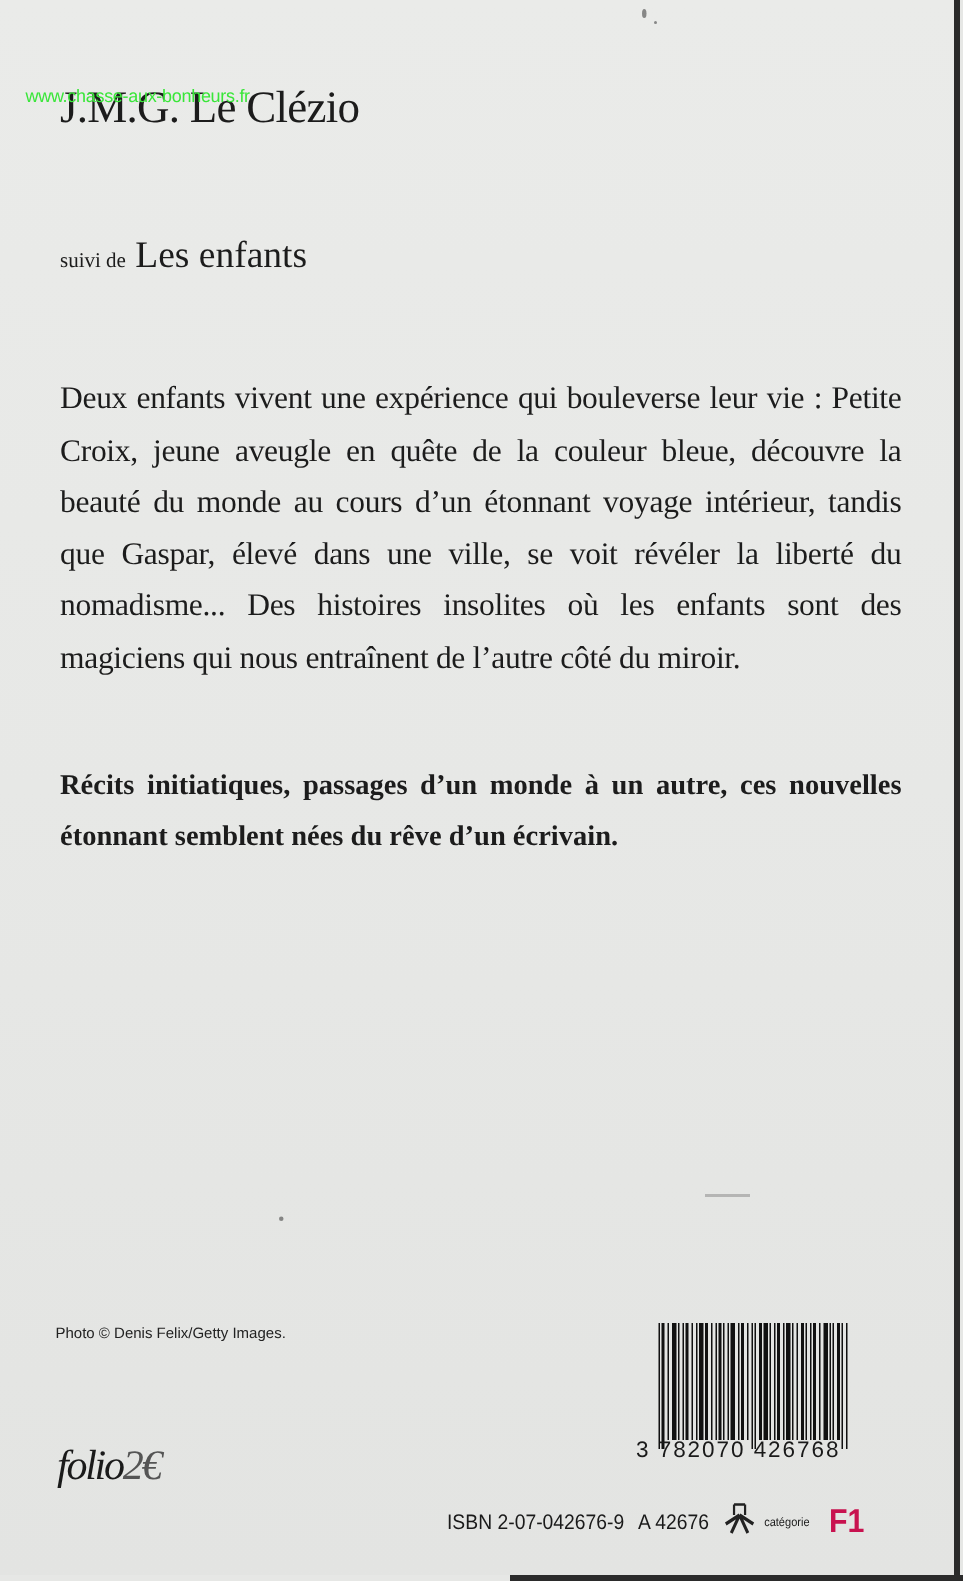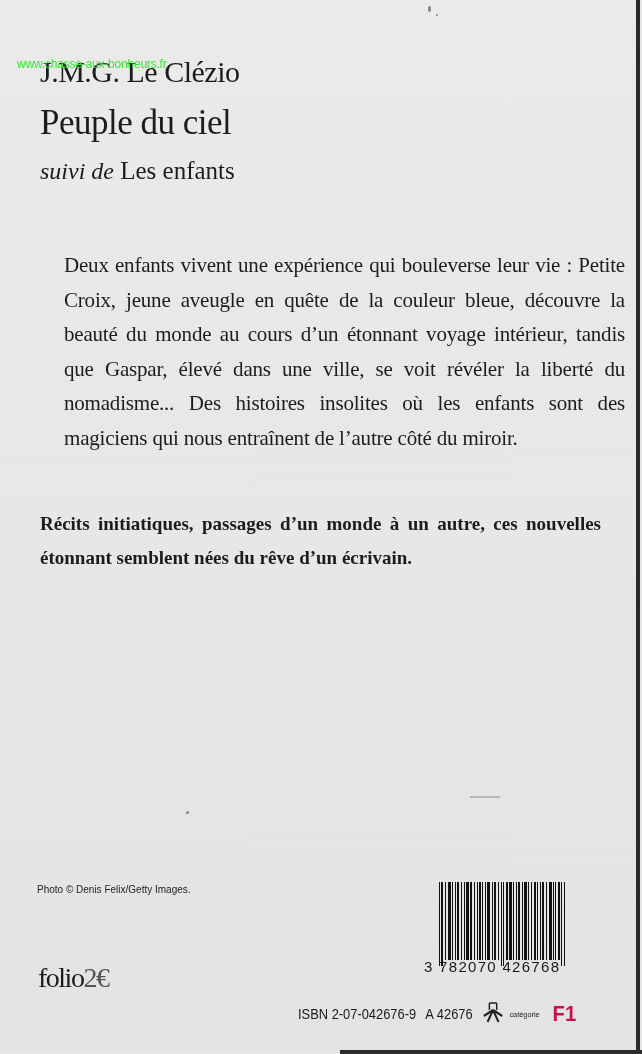--- a/index.html
+++ b/index.html
@@ -18,26 +18,25 @@
     position:absolute; left:340px; right:0; bottom:0; height:4px; background:#2b2b2b;
   }
   .watermark {
     position:absolute; left:17px; top:57px;
     font-family:Liberation Sans, sans-serif;
     font-size:12px; color:#39e639; letter-spacing:-0.2px; z-index:2;text-align:right;
   }
   .author { position:absolute; left:40px; top:52px; font-size:30px; letter-spacing:-0.5px; line-height:40px; }
   .title { position:absolute; left:40px; top:103px; font-size:35px; letter-spacing:-0.5px; line-height:40px; }
   .subtitle { position:absolute; left:40px; top:155px; font-size:25px; line-height:32px; }
-  .subtitle .suivi { font-style:italic; font-size:24px; }
+  .subtitle .suivi { font-size:14px; }
   .blurb {
     position:absolute; left:40px; top:227px; width:561px;
     font-size:21px; line-height:34.5px; text-align:justify; text-align-last:left;
     letter-spacing:-0.2px;
-    margin-left:24px;
   }
   .tagline {
     position:absolute; left:40px; top:488px; width:561px;
     font-size:19px; line-height:34px; font-weight:bold; text-align:justify; text-align-last:left;
   }
   .note {
     position:absolute; left:37px; top:816px; width:564px;
     font-size:16px; line-height:20px; text-align:justify; text-align-last:left;
   }
   .note i { font-style:italic; }
@@ -47,40 +46,39 @@
   }
   .barcode {
     position:absolute; left:439px; top:882px; width:164px; height:78px;
     display:flex; align-items:stretch;
   }
   .barcode span { display:block; background:#111; margin-right:1px; }
   .ean {
     position:absolute; left:424px; top:958px; width:190px;
     font-family:"Liberation Sans", "DejaVu Sans", sans-serif; font-size:15px; letter-spacing:1.3px; color:#1a1a1a;
   }
-  .logo { position:absolute; left:38px; top:962px; font-size:28px; letter-spacing:-1.5px; color:#1a1a1a; }
+  .logo { position:absolute; left:38px; top:962px; font-size:28px; letter-spacing:-1.5px; color:#1a1a1a;font-style:italic; }
   .logo .price { color:#555; font-weight:normal; }
   .isbn-row {
     position:absolute; left:298px; top:1001px; display:flex; align-items:center; gap:10px;
     font-family:"Liberation Sans", "DejaVu Sans", sans-serif; font-size:14px; color:#1a1a1a;
     transform:scaleX(0.92); transform-origin:left center;
   }
   .cat-label { font-size:8px; margin-left:-4px; }
   .cat-code { color:#c8124f; font-weight:bold; font-size:22px; margin-left:4px; }
   .speck { position:absolute; background:#444; border-radius:50%; opacity:0.6; }
 </style>
 </head>
 <body>
 
 <div class="cover">
 
   <div class="watermark">www.chasse-aux-bonheurs.fr</div>
 
   <div class="author">J.M.G. Le Clézio</div>
-  <div class="title">Peuple du ciel</div>
   <div class="subtitle">
     <span class="suivi">suivi de</span>
     <span>Les enfants</span>
   </div>
 
   <p class="blurb">Deux enfants vivent une expérience qui bouleverse leur vie : Petite Croix, jeune aveugle en quête de la couleur bleue, découvre la beauté du monde au cours d’un étonnant voyage intérieur, tandis que Gaspar, élevé dans une ville, se voit révéler la liberté du nomadisme... Des histoires insolites où les enfants sont des magiciens qui nous entraînent de l’autre côté du miroir.</p>
   <p class="tagline">Récits initiatiques, passages d’un monde à un autre, ces nouvelles étonnant semblent nées du rêve d’un écrivain.</p>
 
 
   <div class="credit">Photo © Denis Felix/Getty Images.</div>

